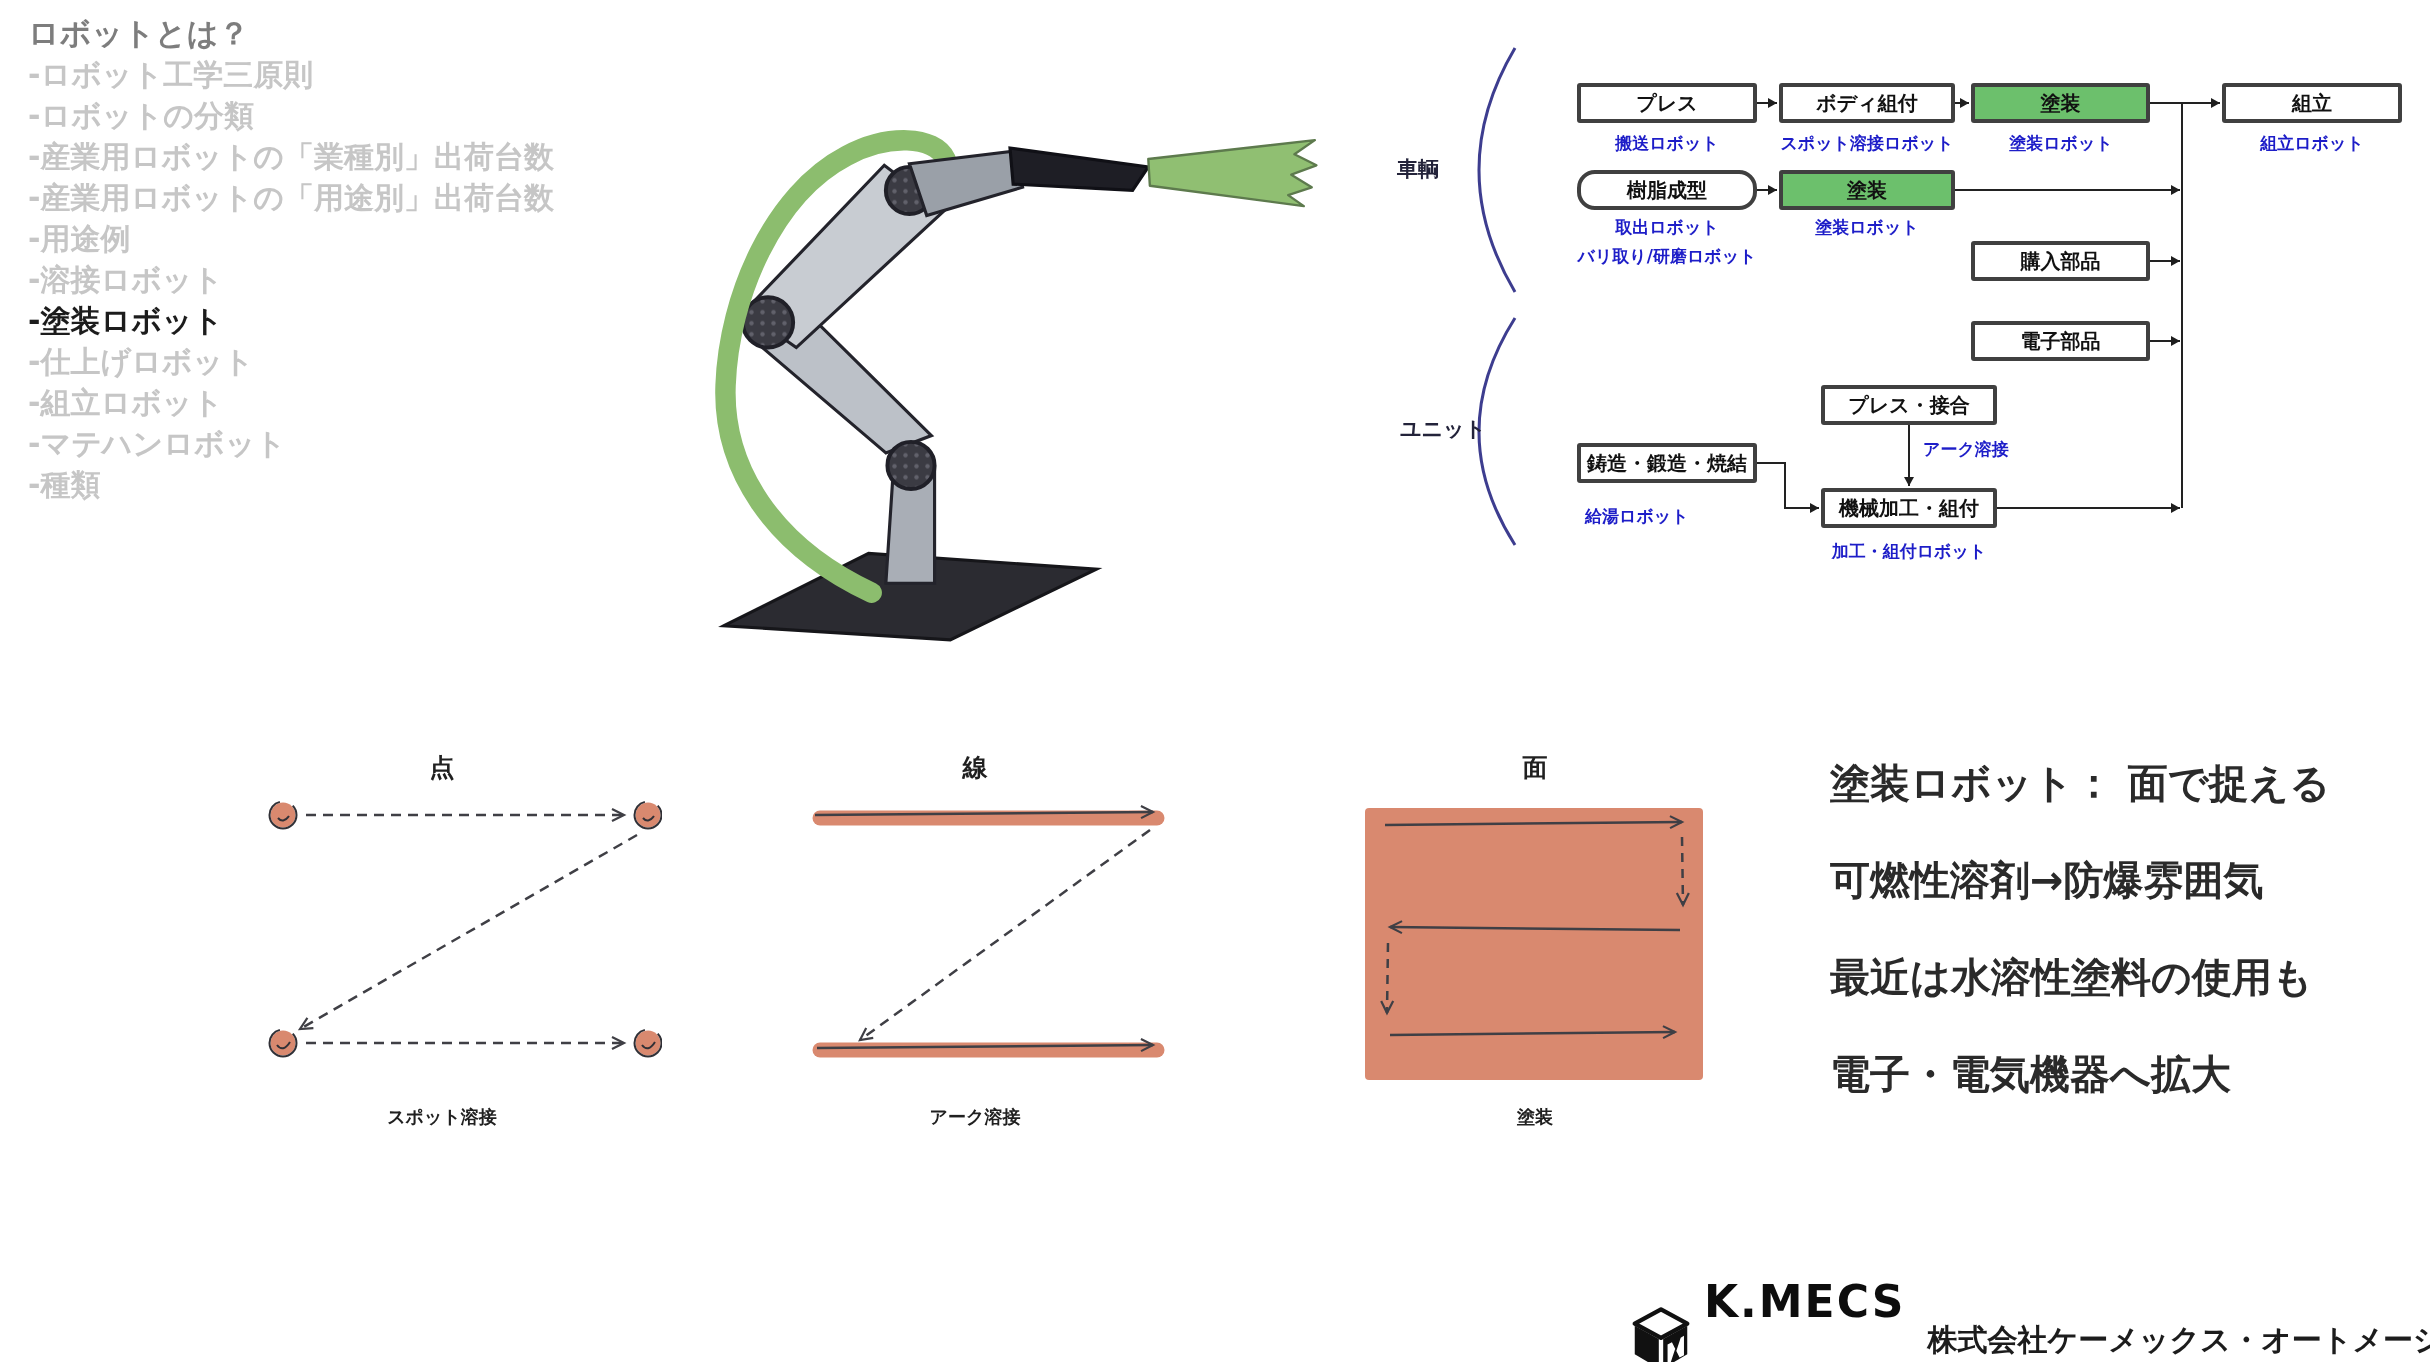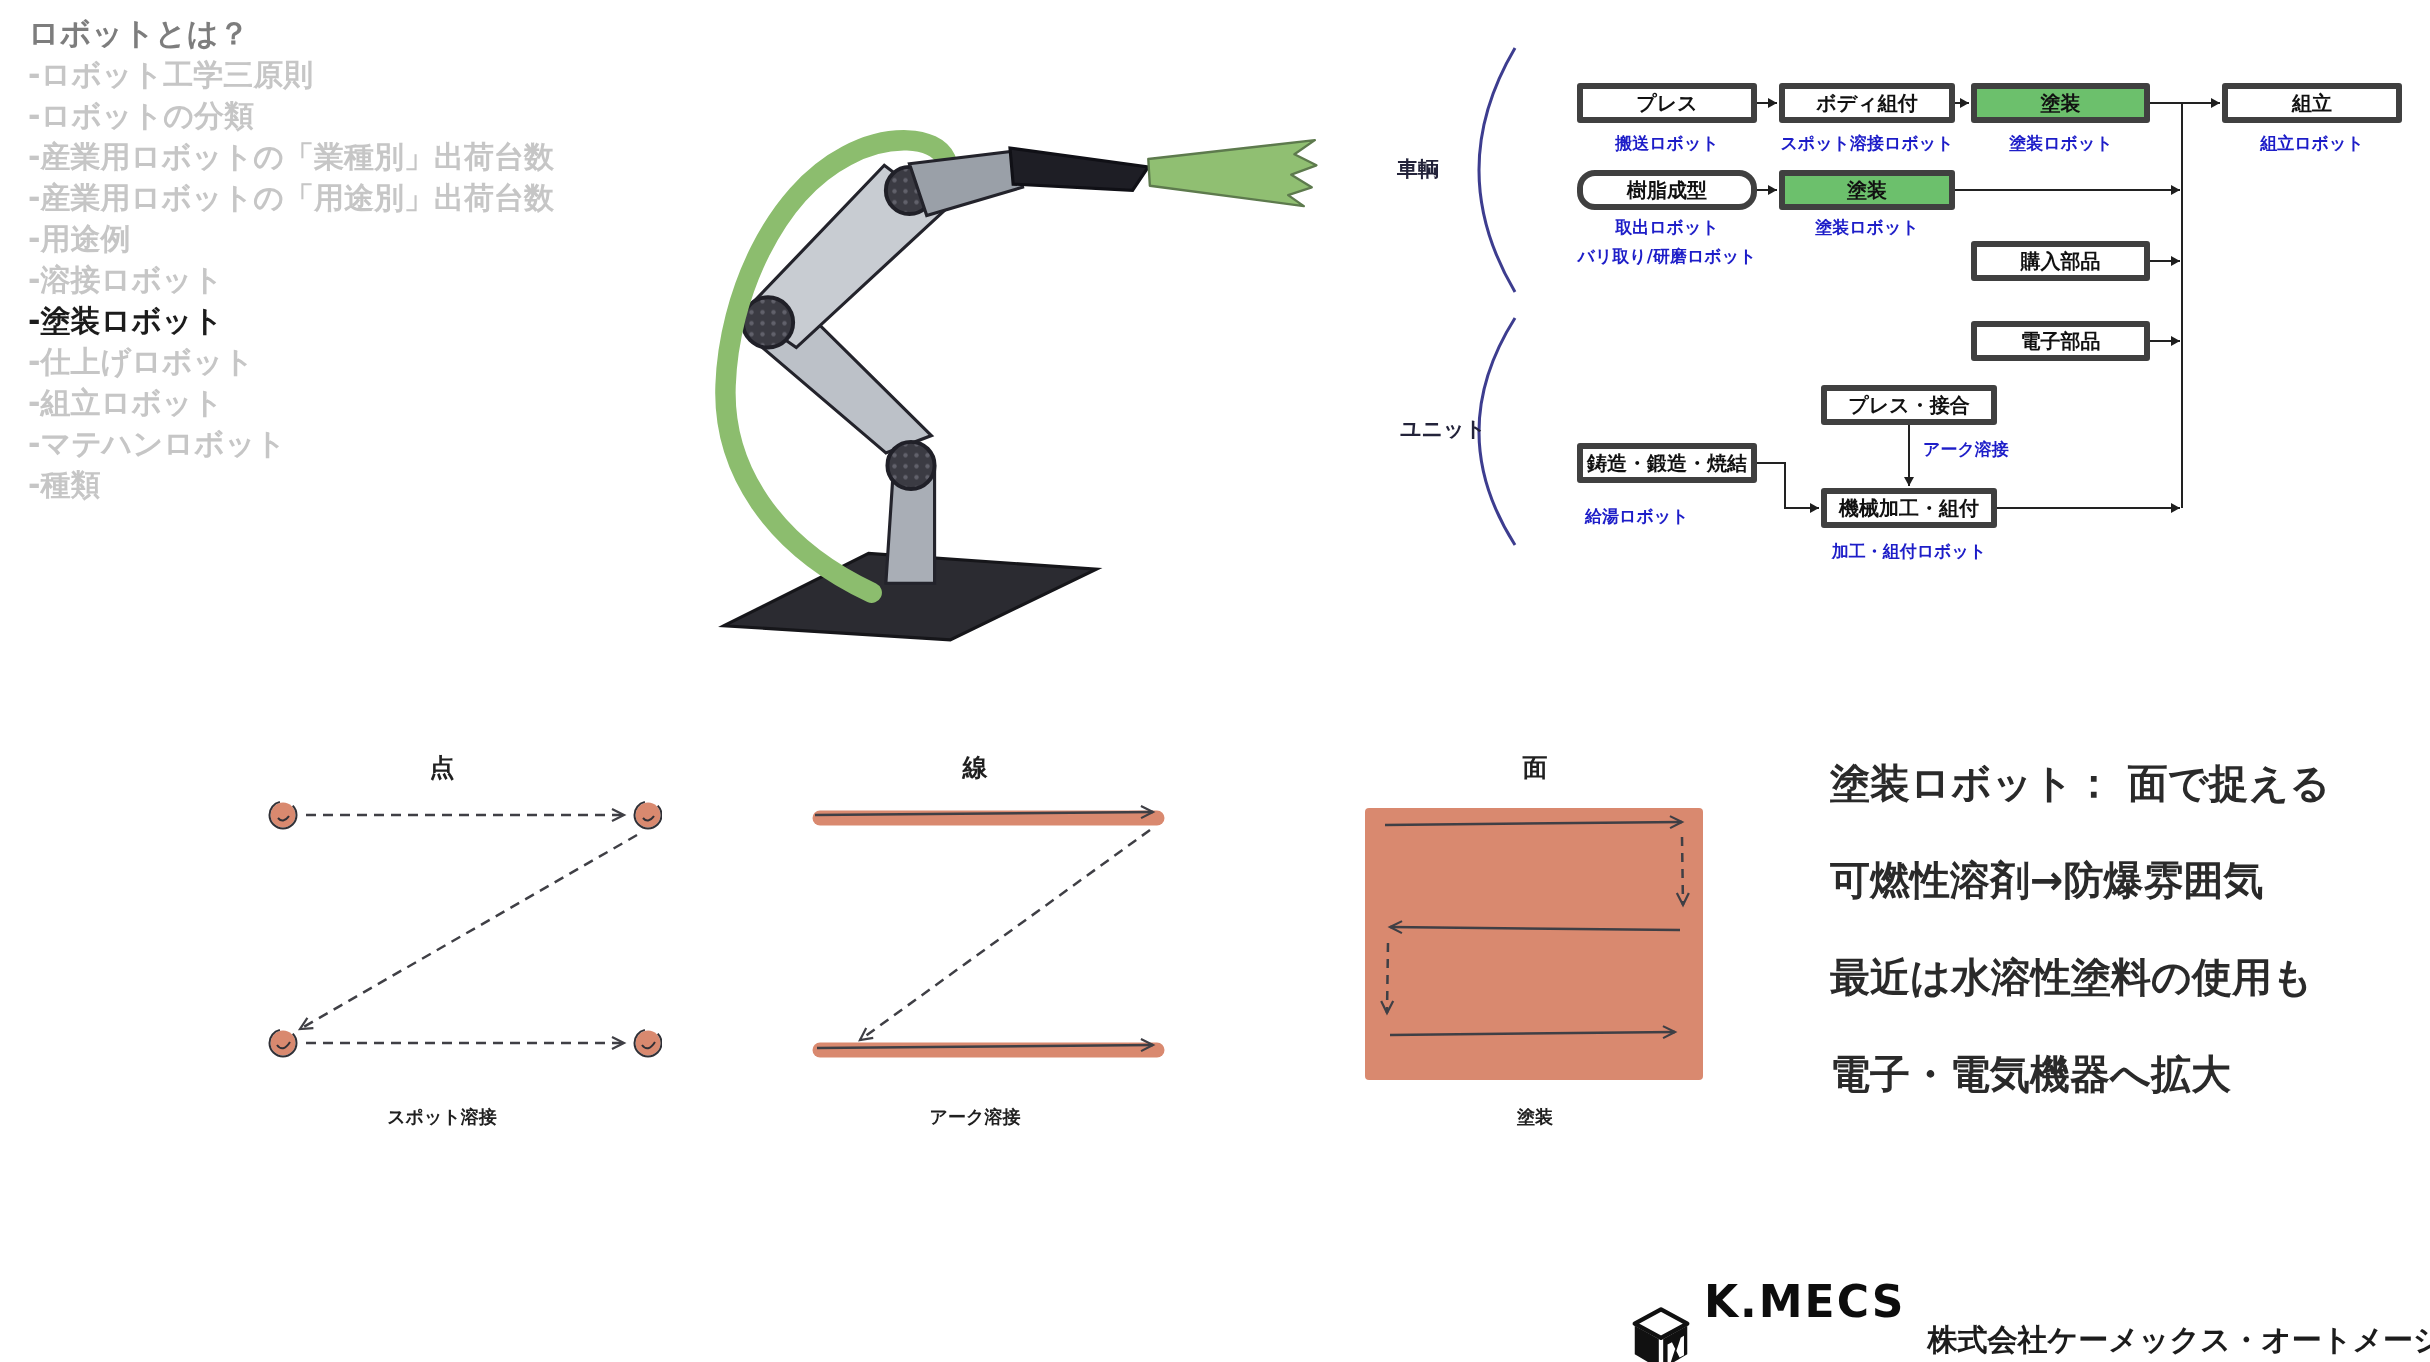--- a/index.html
+++ b/index.html
@@ -11,21 +11,21 @@
   .menu{position:absolute;left:28px;top:12px;width:640px;}
   .menu-title{font-size:31px;font-weight:bold;color:#7d7d7d;line-height:42px;}
   .menu-item{font-size:30px;font-weight:bold;color:#c6c6c6;line-height:41px;white-space:nowrap;}
   .menu-item.active{color:#1c1c1c;}
   
   .robot-art{position:absolute;left:680px;top:86px;width:660px;height:575px;}
   
   .flowchart{position:absolute;left:1385px;top:40px;width:1045px;height:540px;}
   .fc-lines{position:absolute;left:0;top:0;width:1045px;height:540px;}
   .fc-box{
-    position:absolute;box-sizing:border-box;border:6px solid #404040;background:#fff;
+    position:absolute;box-sizing:border-box;border:4px solid #404040;background:#fff;
     border-radius:3px;display:flex;align-items:center;justify-content:center;
     font-size:20px;font-weight:bold;color:#111;white-space:nowrap;
   }
   .fc-box.green{background:#6cc06c;}
   .fc-label{position:absolute;font-size:17px;font-weight:bold;color:#1d1dc8;white-space:nowrap;text-align:center;}
   .fc-label.ctr{transform:translateX(-50%);}
   .fc-section{position:absolute;font-size:21px;font-weight:bold;color:#23233a;white-space:nowrap;}
   
   .diagram{position:absolute;height:400px;}
   .diagram svg{position:absolute;left:0;top:0;}

